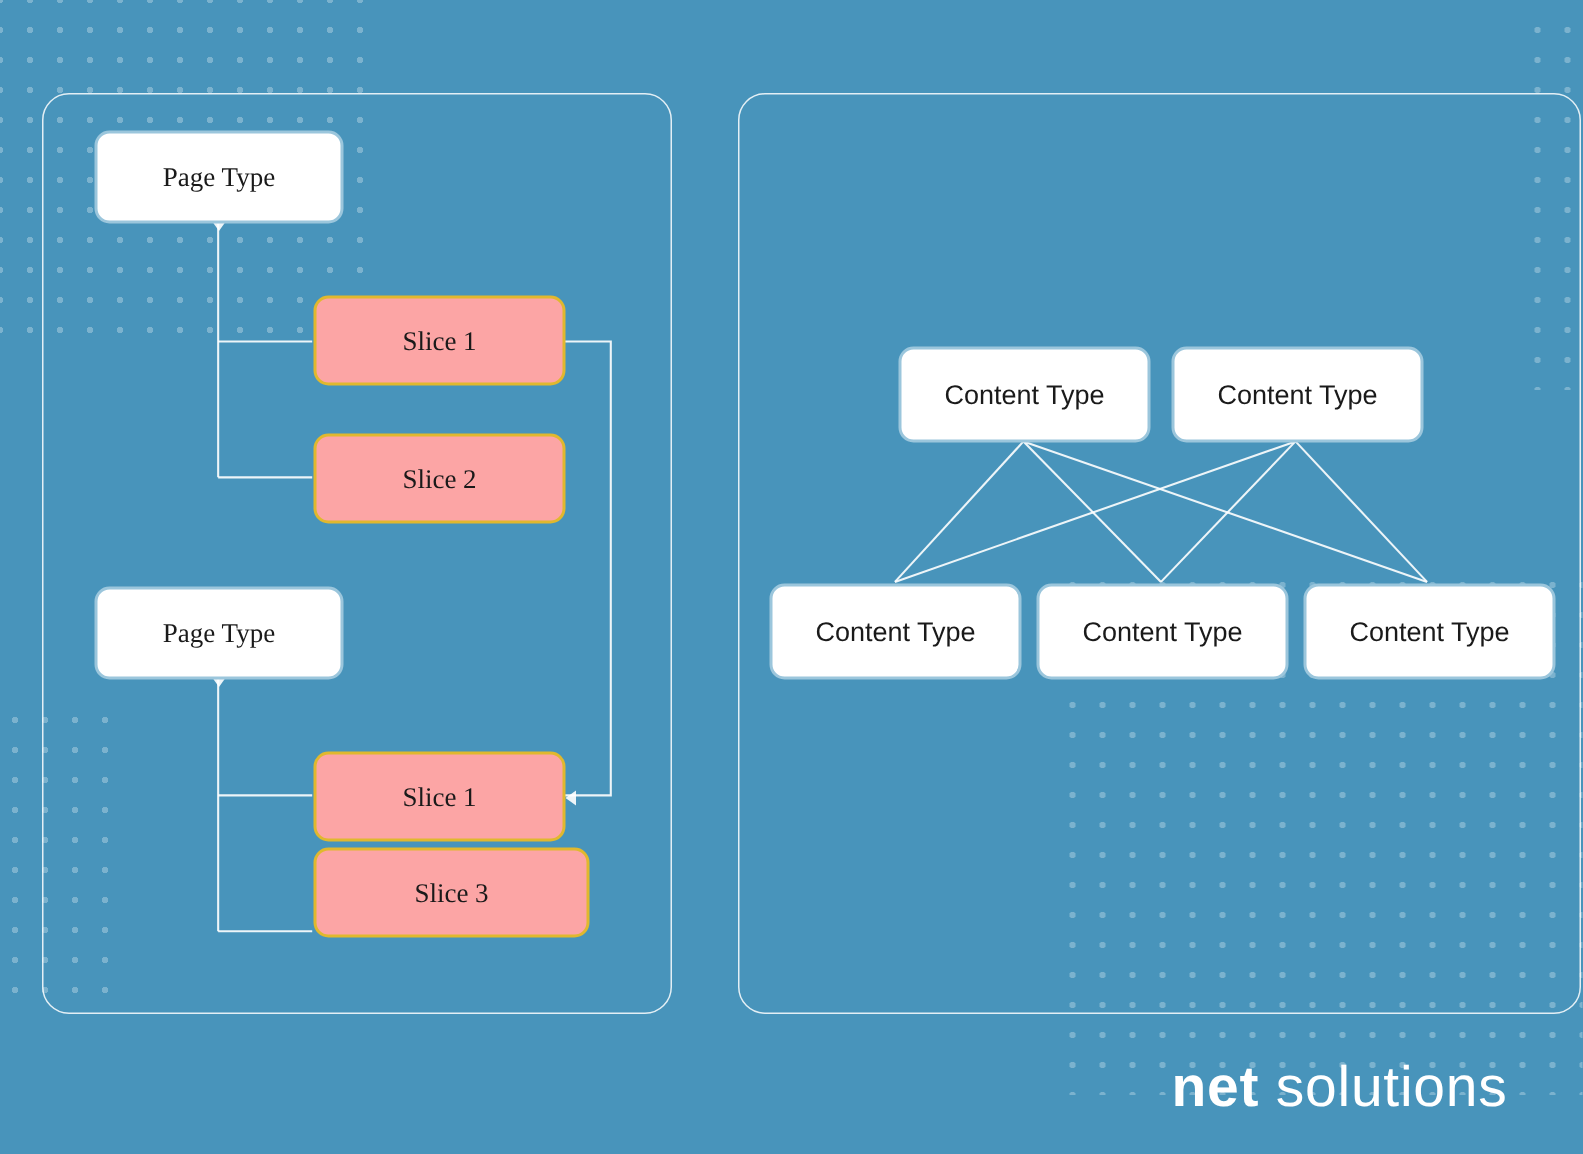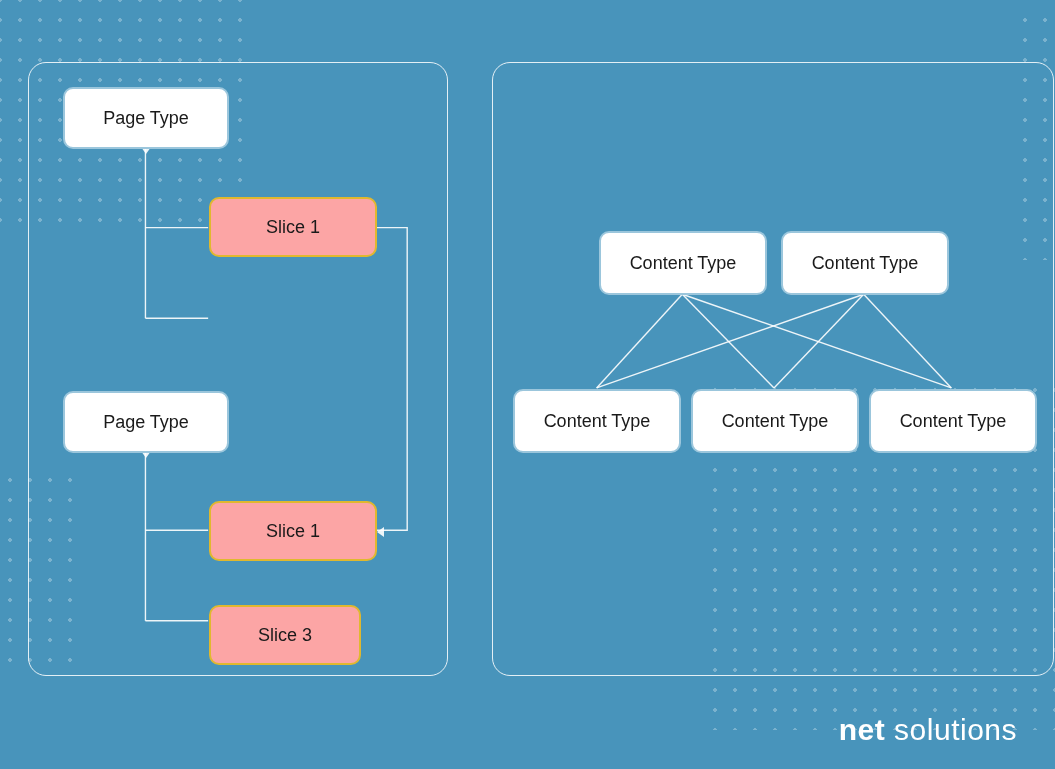--- a/index.html
+++ b/index.html
@@ -22,21 +22,21 @@
   .dots.tl { top: -10px; left: -10px; width: 260px; height: 240px; }
   .dots.ml { top: 470px; left: 0; width: 80px; height: 200px; }
   .dots.mr { top: 380px; right: 0; width: 350px; height: 350px; }
   .dots.tr { top: 10px; right: 0; width: 40px; height: 250px; }
 
   .panel {
     position: absolute;
     border: 1.5px solid rgba(255,255,255,0.85);
     border-radius: 18px;
   }
-  .panel.left  { top: 62px; left: 28px;  width: 420px; height: 614px; }
+  .panel.left  { top: 62px; left: 28px;  width: 420px; height: 614px; font-family: Liberation Serif, serif; }
   .panel.right { top: 62px; left: 492px; width: 562px; height: 614px; }
 
   .node {
     position: absolute;
     border-radius: 10px;
     display: flex;
     align-items: center;
     justify-content: center;
     font-size: 18px;
     font-weight: 500;
@@ -73,24 +73,24 @@
   .arrowhead.down { border-top: 7px solid rgba(255,255,255,0.9); }
   .arrowhead.left-pt {
     border-top: 5px solid transparent;
     border-bottom: 5px solid transparent;
     border-right: 7px solid rgba(255,255,255,0.9);
     border-left: none;
   }
 
   .brand {
     position: absolute;
-    right: 38px;
+    right: 50px;
     bottom: 22px;
     color: #ffffff;
-    font-size: 30px;
+    font-size: 38px;
     letter-spacing: 0.5px;
     font-weight: 300;
   }
   .brand b { font-weight: 700; }
 </style>
 </head>
 <body>
 
 <div class="dots tl"></div>
 <div class="dots ml"></div>
@@ -116,25 +116,26 @@
     <polyline points="348,165 380,165 380,469 348,469"></polyline>
   </svg>
 
   <div class="arrowhead down" style="left:112px; top:84px;"></div>
   <div class="arrowhead down" style="left:112px; top:388px;"></div>
   <div class="arrowhead left-pt" style="left:348px; top:464px;"></div>
 
   <div class="node white" style="top:24px; left:34px; width:166px; height:62px;">Page Type</div>
 
   <div class="node yellow" style="top:134px; left:180px; width:168px; height:60px;">Slice 1</div>
+  <div class="node yellow" style="top:226px; left:180px; width:168px; height:60px;">Slice 2</div>
 
   <div class="node white" style="top:328px; left:34px; width:166px; height:62px;">Page Type</div>
 
   <div class="node yellow" style="top:438px; left:180px; width:168px; height:60px;">Slice 1</div>
-  <div class="node yellow" style="top:542px; left:180px; width:152px; height:60px;">Slice 3</div>
+  <div class="node yellow" style="top:502px; left:180px; width:184px; height:60px;">Slice 3</div>
 </div>
 
 <div class="panel right">
   <svg class="connectors" viewBox="0 0 562 614">
 
     <line x1="190" y1="232" x2="104" y2="326"></line>
     <line x1="190" y1="232" x2="282" y2="326"></line>
     <line x1="190" y1="232" x2="460" y2="326"></line>
 
     <line x1="372" y1="232" x2="104" y2="326"></line>

